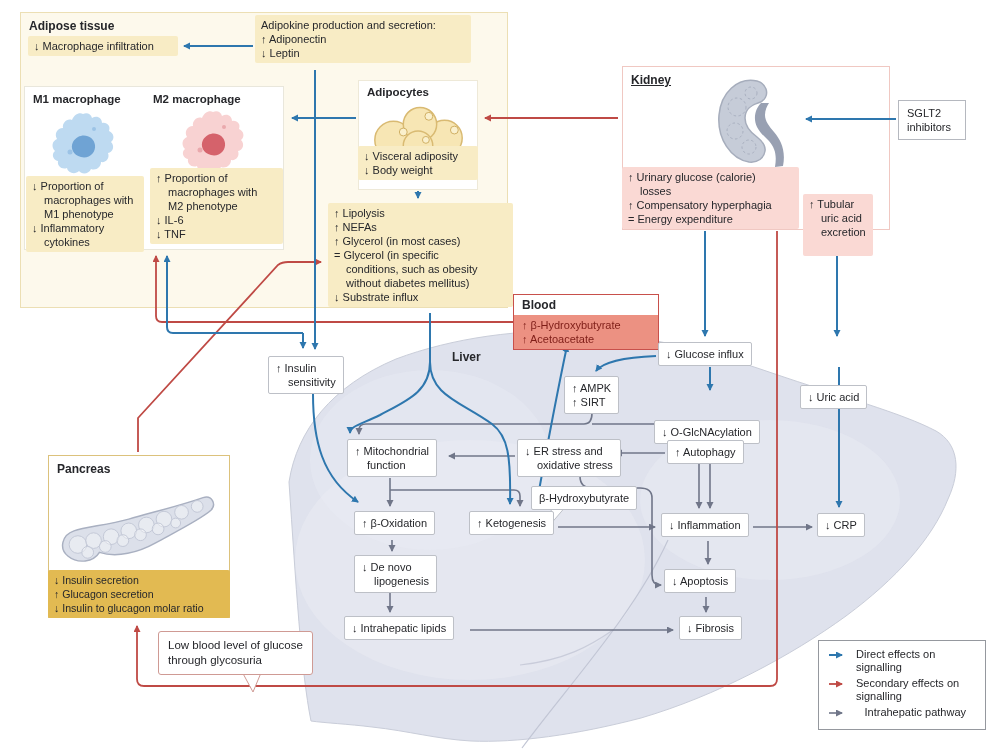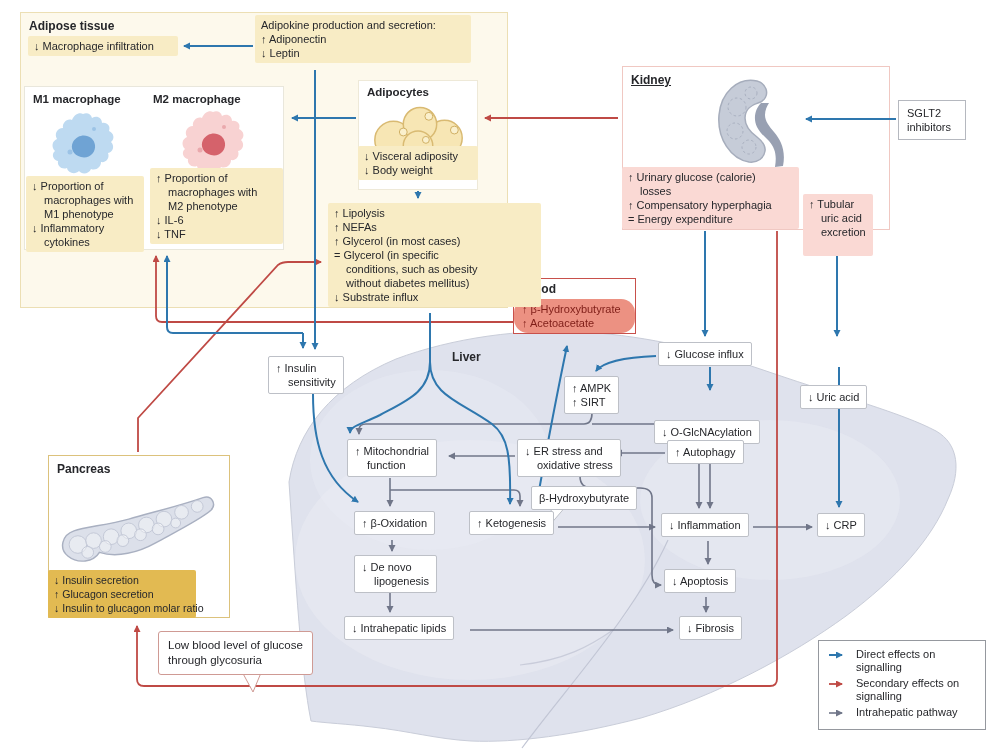--- a/index.html
+++ b/index.html
@@ -23,23 +23,23 @@
   
   .box{position:absolute;box-sizing:border-box;font-size:11px;line-height:14px;border-radius:2px;padding:3px 6px;}
   .box .line{white-space:nowrap;}
   .box .line.ind{padding-left:12px;}
   .s-cream{background:var(--c-cream);}
   .s-pink{background:var(--c-pink);}
   .s-gold{background:var(--c-gold);font-size:10.6px;}
   .s-white{background:#fff;border:1px solid #bdc0c7;padding:4px 7px;}
   .s-bubble{background:#fff;border:1px solid #cf9a94;border-radius:3px;padding:6px 9px;font-size:11.5px;line-height:15px;}
   
-  #blood-box{position:absolute;left:513px;top:278px;width:123px;border:1.5px solid #c8504b;background:#fff;box-sizing:border-box;}
+  #blood-box{position:absolute;left:513px;top:294px;width:146px;border:1.5px solid #c8504b;background:#fff;box-sizing:border-box;}
   #blood-title{font-weight:bold;font-size:12px;padding:3px 8px;}
-  #blood-body{background:var(--c-salmon);color:var(--c-salmon_text);font-size:11px;line-height:14px;padding:3px 8px;border-radius:14px;}
+  #blood-body{background:var(--c-salmon);color:var(--c-salmon_text);font-size:11px;line-height:14px;padding:3px 8px;}
   
   #sglt2-box{position:absolute;left:898px;top:100px;width:68px;border:1px solid #b5b8bf;background:#fff;font-size:11px;line-height:14px;padding:5px 8px;box-sizing:border-box;}
   
   #legend{position:absolute;left:818px;top:640px;width:168px;border:1px solid #95989e;background:#fff;padding:7px 8px;box-sizing:border-box;font-size:11px;line-height:13px;}
   .legend-row{display:flex;gap:5px;margin-bottom:3px;}
   .legend-row svg{flex:0 0 auto;margin-top:2px;}
   
   .arrow-direct{stroke:var(--c-direct);stroke-width:2;fill:none;}
   .arrow-secondary{stroke:var(--c-secondary);stroke-width:1.8;fill:none;}
   .arrow-intra{stroke:var(--c-intrahepatic);stroke-width:1.6;fill:none;}
@@ -233,41 +233,41 @@
         <div class="line">↑ Proportion of</div>
         <div class="line ind">macrophages with</div>
         <div class="line ind">M2 phenotype</div>
         <div class="line">↓ IL-6</div>
         <div class="line">↓ TNF</div>
       </div>
       <div class="box s-cream" style="left: 358px; top: 146px; width: 120px;">
         <div class="line">↓ Visceral adiposity</div>
         <div class="line">↓ Body weight</div>
       </div>
-      <div class="box s-cream" style="left: 328px; top: 203px; width: 213px;">
+      <div class="box s-cream" style="left: 328px; top: 203px; width: 185px;">
         <div class="line">↑ Lipolysis</div>
         <div class="line">↑ NEFAs</div>
         <div class="line">↑ Glycerol (in most cases)</div>
         <div class="line">= Glycerol (in specific</div>
         <div class="line ind">conditions, such as obesity</div>
         <div class="line ind">without diabetes mellitus)</div>
         <div class="line">↓ Substrate influx</div>
       </div>
       <div class="box s-pink" style="left: 622px; top: 167px; width: 177px; height: 62px;">
         <div class="line">↑ Urinary glucose (calorie)</div>
         <div class="line ind">losses</div>
         <div class="line">↑ Compensatory hyperphagia</div>
         <div class="line">= Energy expenditure</div>
       </div>
       <div class="box s-pink" style="left: 803px; top: 155px; width: 70px; height: 62px; margin-top: 39px;">
         <div class="line">↑ Tubular</div>
         <div class="line ind">uric acid</div>
         <div class="line ind">excretion</div>
       </div>
-      <div class="box s-gold" style="left: 48px; top: 570px; width: 148px;">
+      <div class="box s-gold" style="left: 48px; top: 570px; width: 182px;">
         <div class="line">↓ Insulin secretion</div>
         <div class="line">↑ Glucagon secretion</div>
         <div class="line">↓ Insulin to glucagon molar ratio</div>
       </div>
       <div class="box s-white" style="left: 268px; top: 356px;">
         <div class="line">↑ Insulin</div>
         <div class="line ind">sensitivity</div>
       </div>
       <div class="box s-white" style="left: 658px; top: 342px;">
         <div class="line">↓ Glucose influx</div>
@@ -337,17 +337,17 @@
     <div class="legend-row">
       <svg width="24" height="10">
           <path class="arrow-secondary" d="M2 5 H15" marker-end="url(#mk-secondary)"></path>
         </svg>
       <div style="width:104px;">Secondary effects on signalling</div>
     </div>
     <div class="legend-row">
       <svg width="24" height="10">
           <path class="arrow-intra" d="M2 5 H15" marker-end="url(#mk-intra)"></path>
         </svg>
-      <div style="width:110px;">Intrahepatic pathway</div>
+      <div style="width:110px;text-align:right;">Intrahepatic pathway</div>
     </div>
   </div>
 
 </div>
 
 </body></html>

